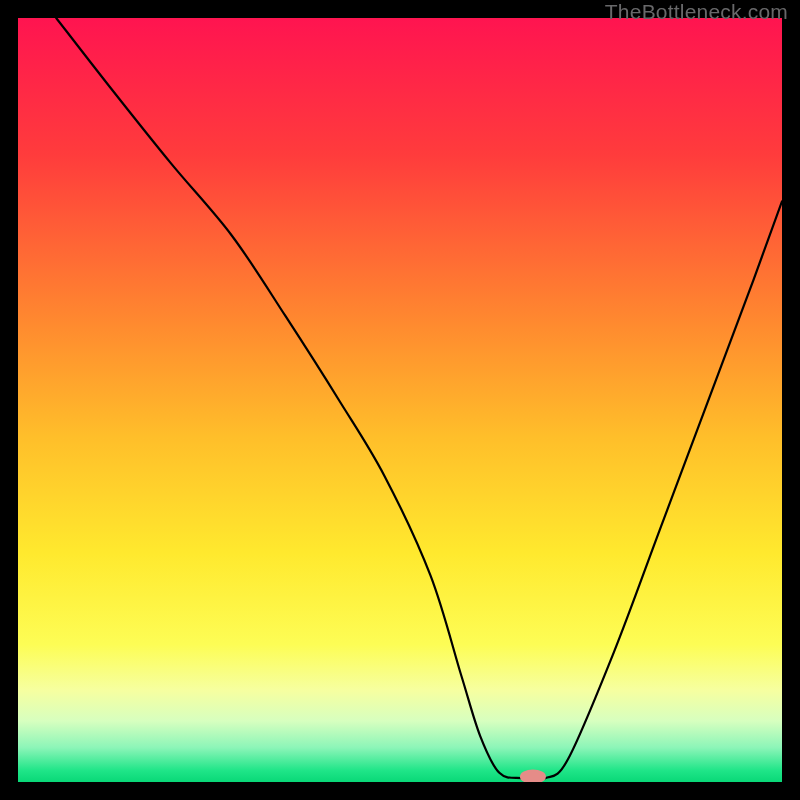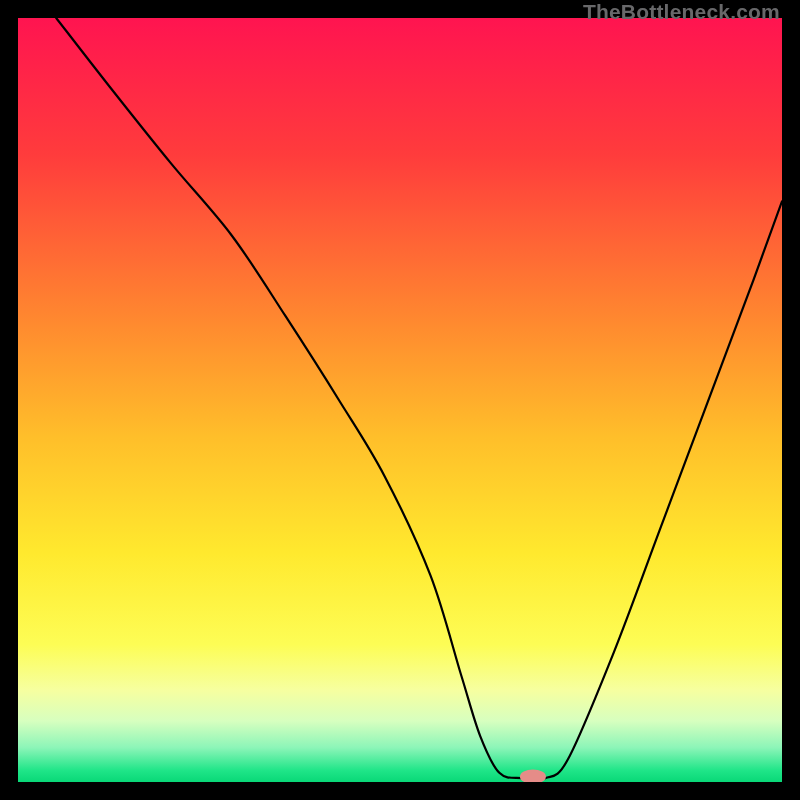--- a/index.html
+++ b/index.html
@@ -18,24 +18,24 @@
   .plot-area {
     position: absolute;
     left: 18px;
     top: 18px;
     width: 764px;
     height: 764px;
   }
   .watermark {
     position: absolute;
     top: 0px;
-    right: 20px;
+    right: 12px;
     font-family: Arial, Helvetica, sans-serif;
     font-size: 21px;
-    font-weight: 700;
+    font-weight: 400;
     color: #68686a;
     letter-spacing: 0.2px;
   }
   svg {
     display: block;
   }
 </style>
 </head>
 <body>
 

